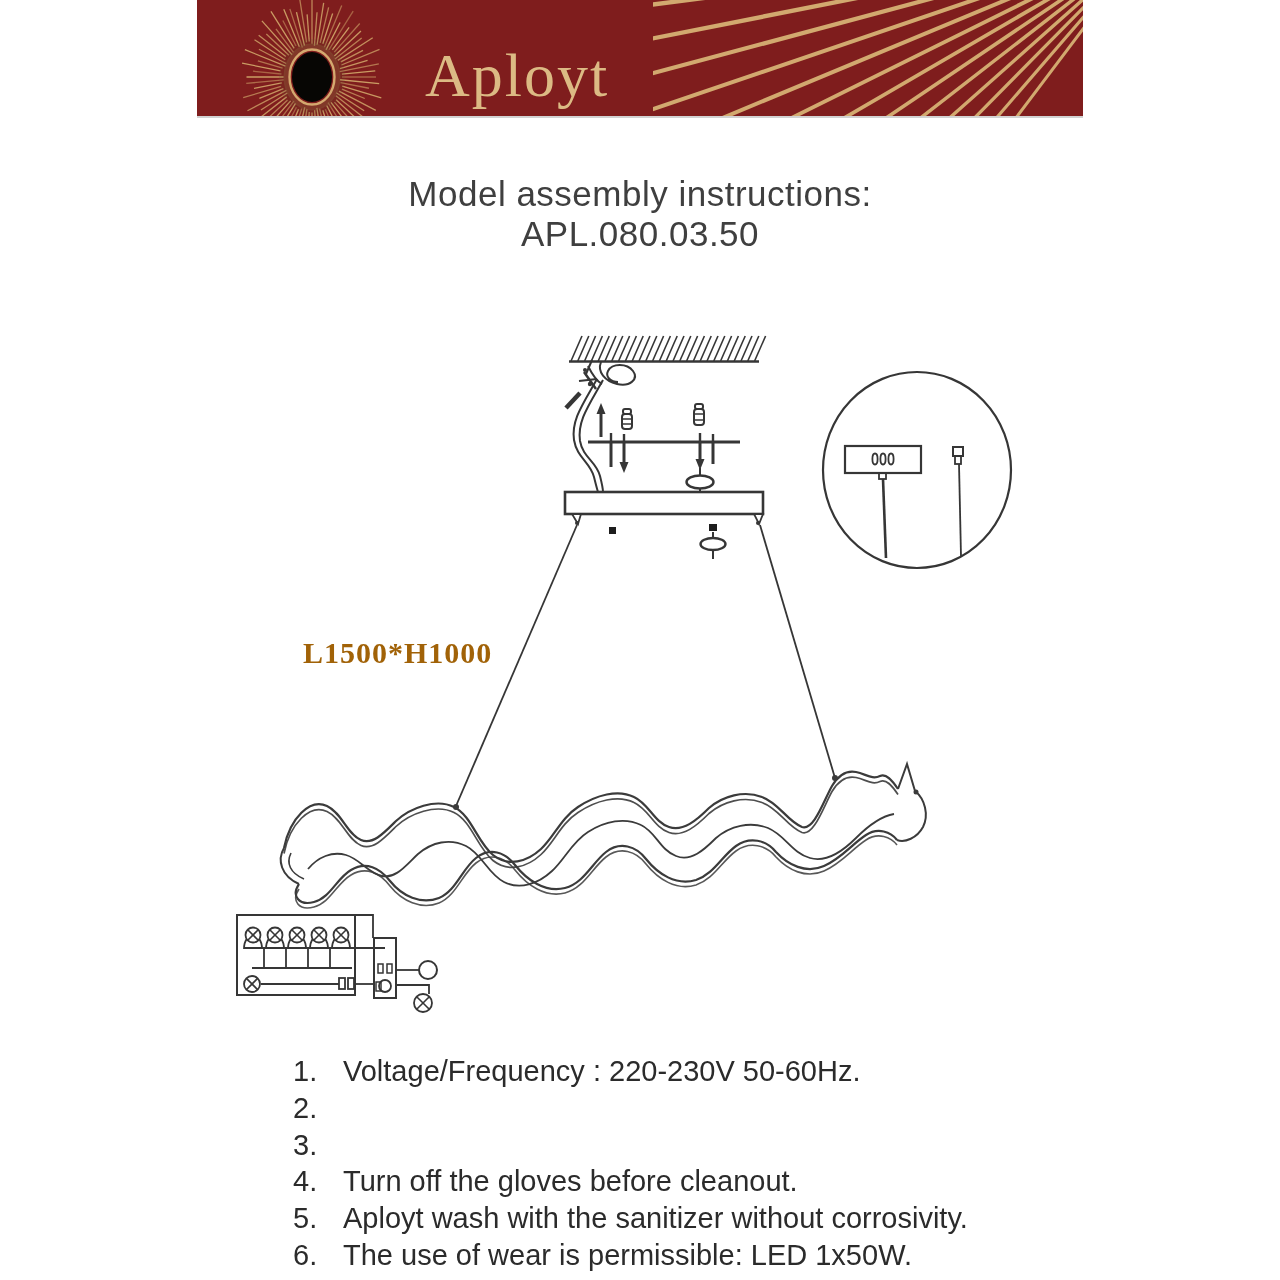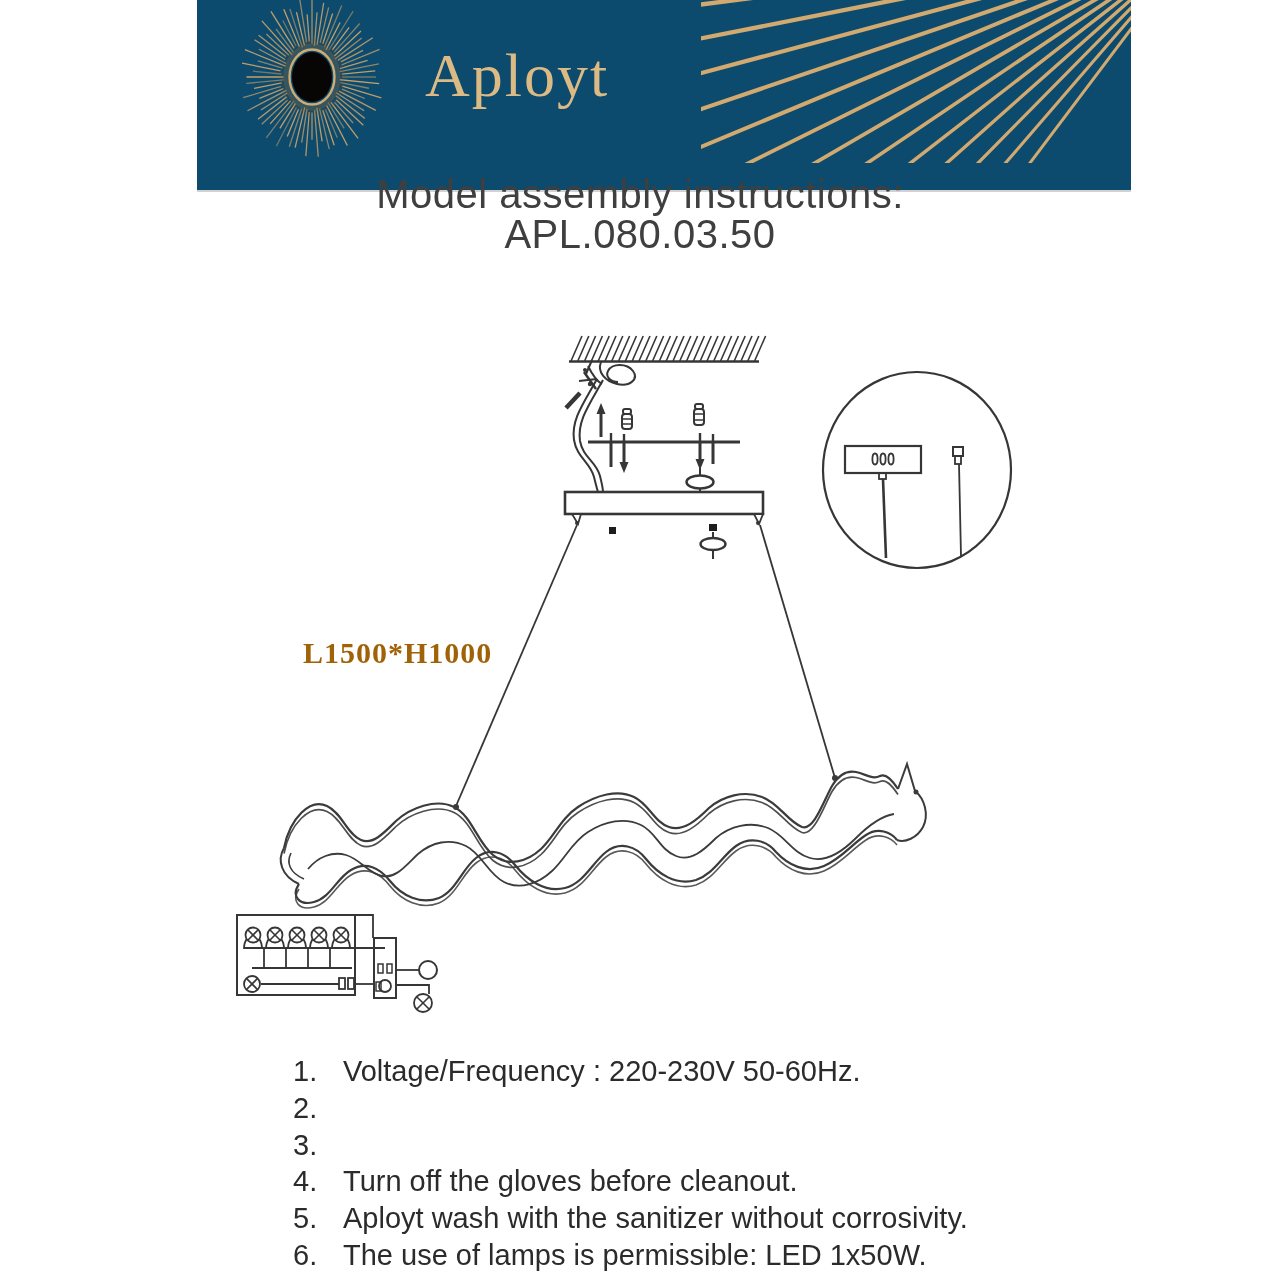--- a/index.html
+++ b/index.html
@@ -1,27 +1,27 @@
 <!DOCTYPE html>
 <html><head>
 <meta charset="utf-8">
 <style>
   html,body{margin:0;padding:0;background:#ffffff;}
   .page{position:relative;width:1280px;height:1280px;background:#fff;overflow:hidden;
         font-family:"Liberation Sans",sans-serif;color:#2e2e2e;}
   
-  .banner{position:absolute;left:197px;top:0;width:886px;height:190px;background:#0c4a6e;
-          overflow:hidden;box-shadow:0 2px 0 #d2d2d2;padding-left:48px;}
+  .banner{position:absolute;left:197px;top:0;width:886px;height:116px;background:#7f1d1d;
+          overflow:hidden;box-shadow:0 2px 0 #d2d2d2;}
   .burst-svg{position:absolute;left:35px;top:-4px;}
   .brand{position:absolute;left:228px;top:40px;font-family:"Liberation Serif",serif;
          font-size:62px;font-weight:400;letter-spacing:2px;color:#dcba84;}
   .fan-svg{position:absolute;right:0;top:0;}
   
   .title-block{position:absolute;left:0;top:174px;width:100%;text-align:center;
-               font-size:40px;line-height:40px;color:#3f3f3f;letter-spacing:.5px;}
+               font-size:35px;line-height:40px;color:#3f3f3f;letter-spacing:.5px;}
   
   .drawing{position:absolute;left:0;top:0;}
   .dim-label{position:absolute;left:303px;top:636px;font-family:"Liberation Serif",serif;
              font-weight:700;font-size:30px;color:#a16207;letter-spacing:1px;}
   
   .instructions{position:absolute;left:253px;top:1024px;font-size:29px;line-height:36.8px;
                 color:#2b2b2b;}
   .instructions .row{display:flex;}
   .instructions .num{width:50px;flex:0 0 50px;}
 </style>
@@ -324,16 +324,16 @@
     <li class="row">
       <span class="num">4.</span>
       <span class="txt">Turn off the gloves before cleanout.</span>
     </li>
     <li class="row">
       <span class="num">5.</span>
       <span class="txt">Aployt wash with the sanitizer without corrosivity.</span>
     </li>
     <li class="row">
       <span class="num">6.</span>
-      <span class="txt">The use of lamps is permissible: LED 1x50W.</span>
+      <span class="txt">The use of wear is permissible: LED 1x50W.</span>
     </li>
   </ol>
 </div>
 
 </body></html>

